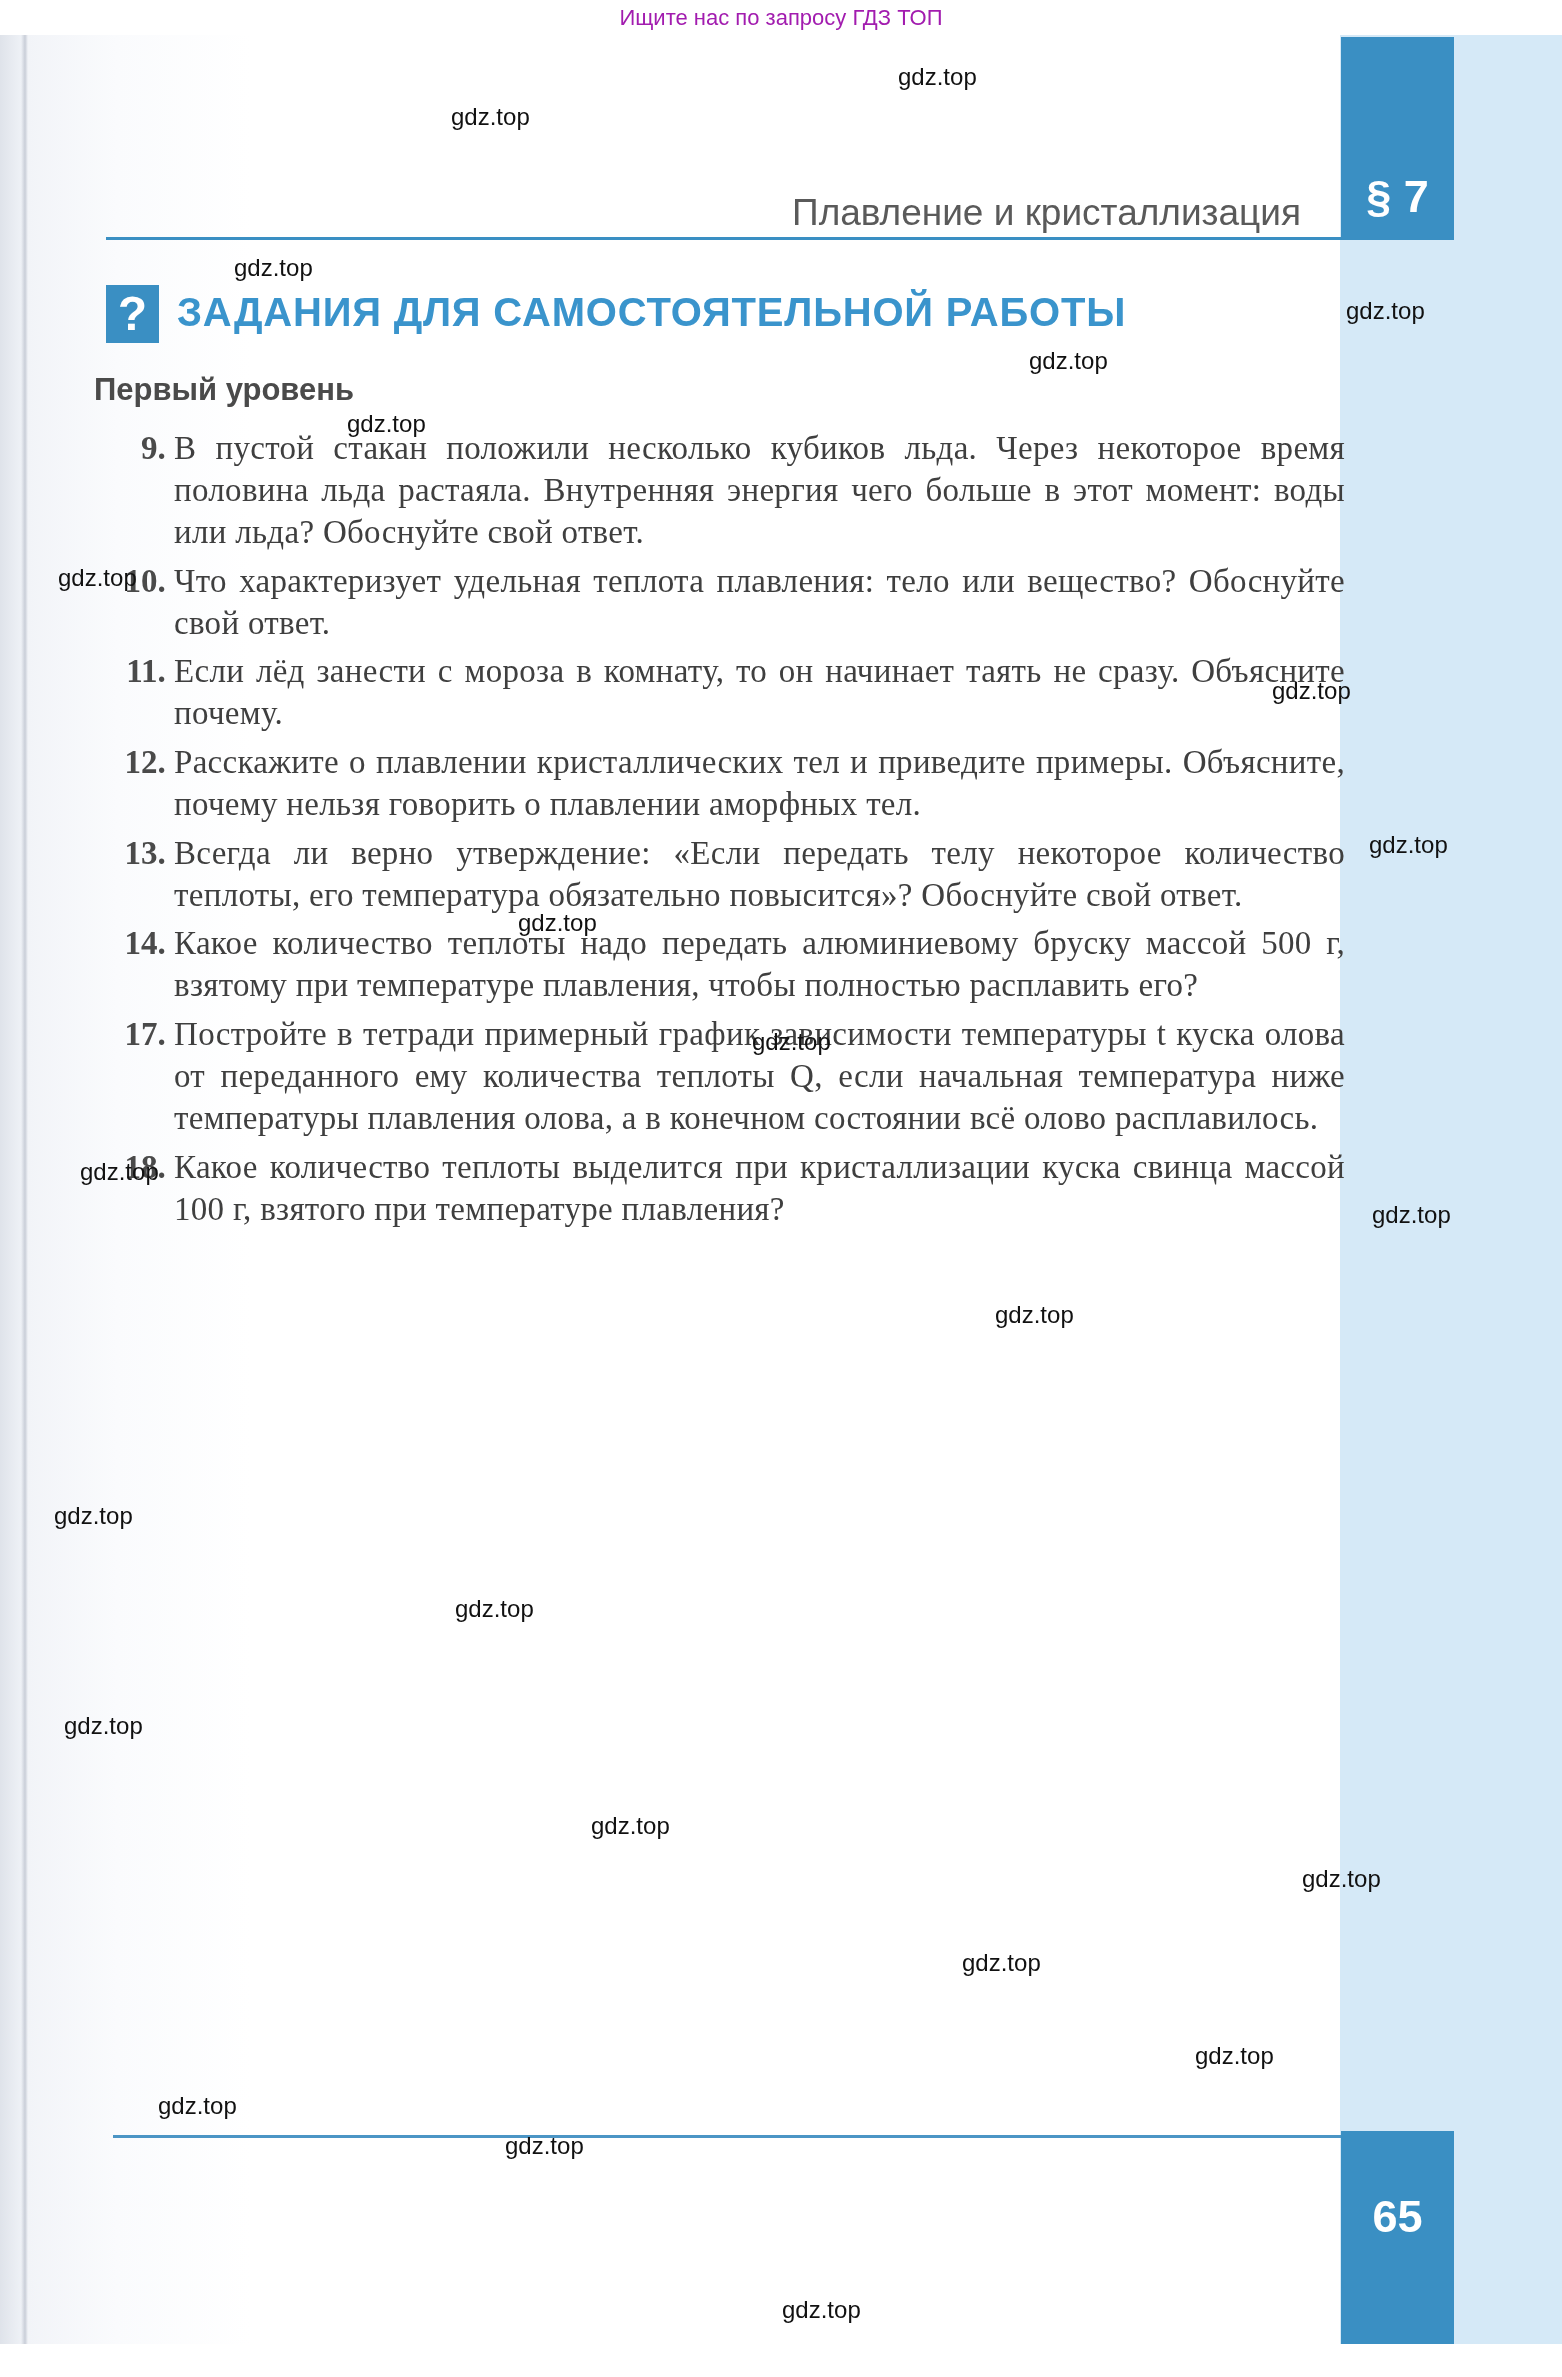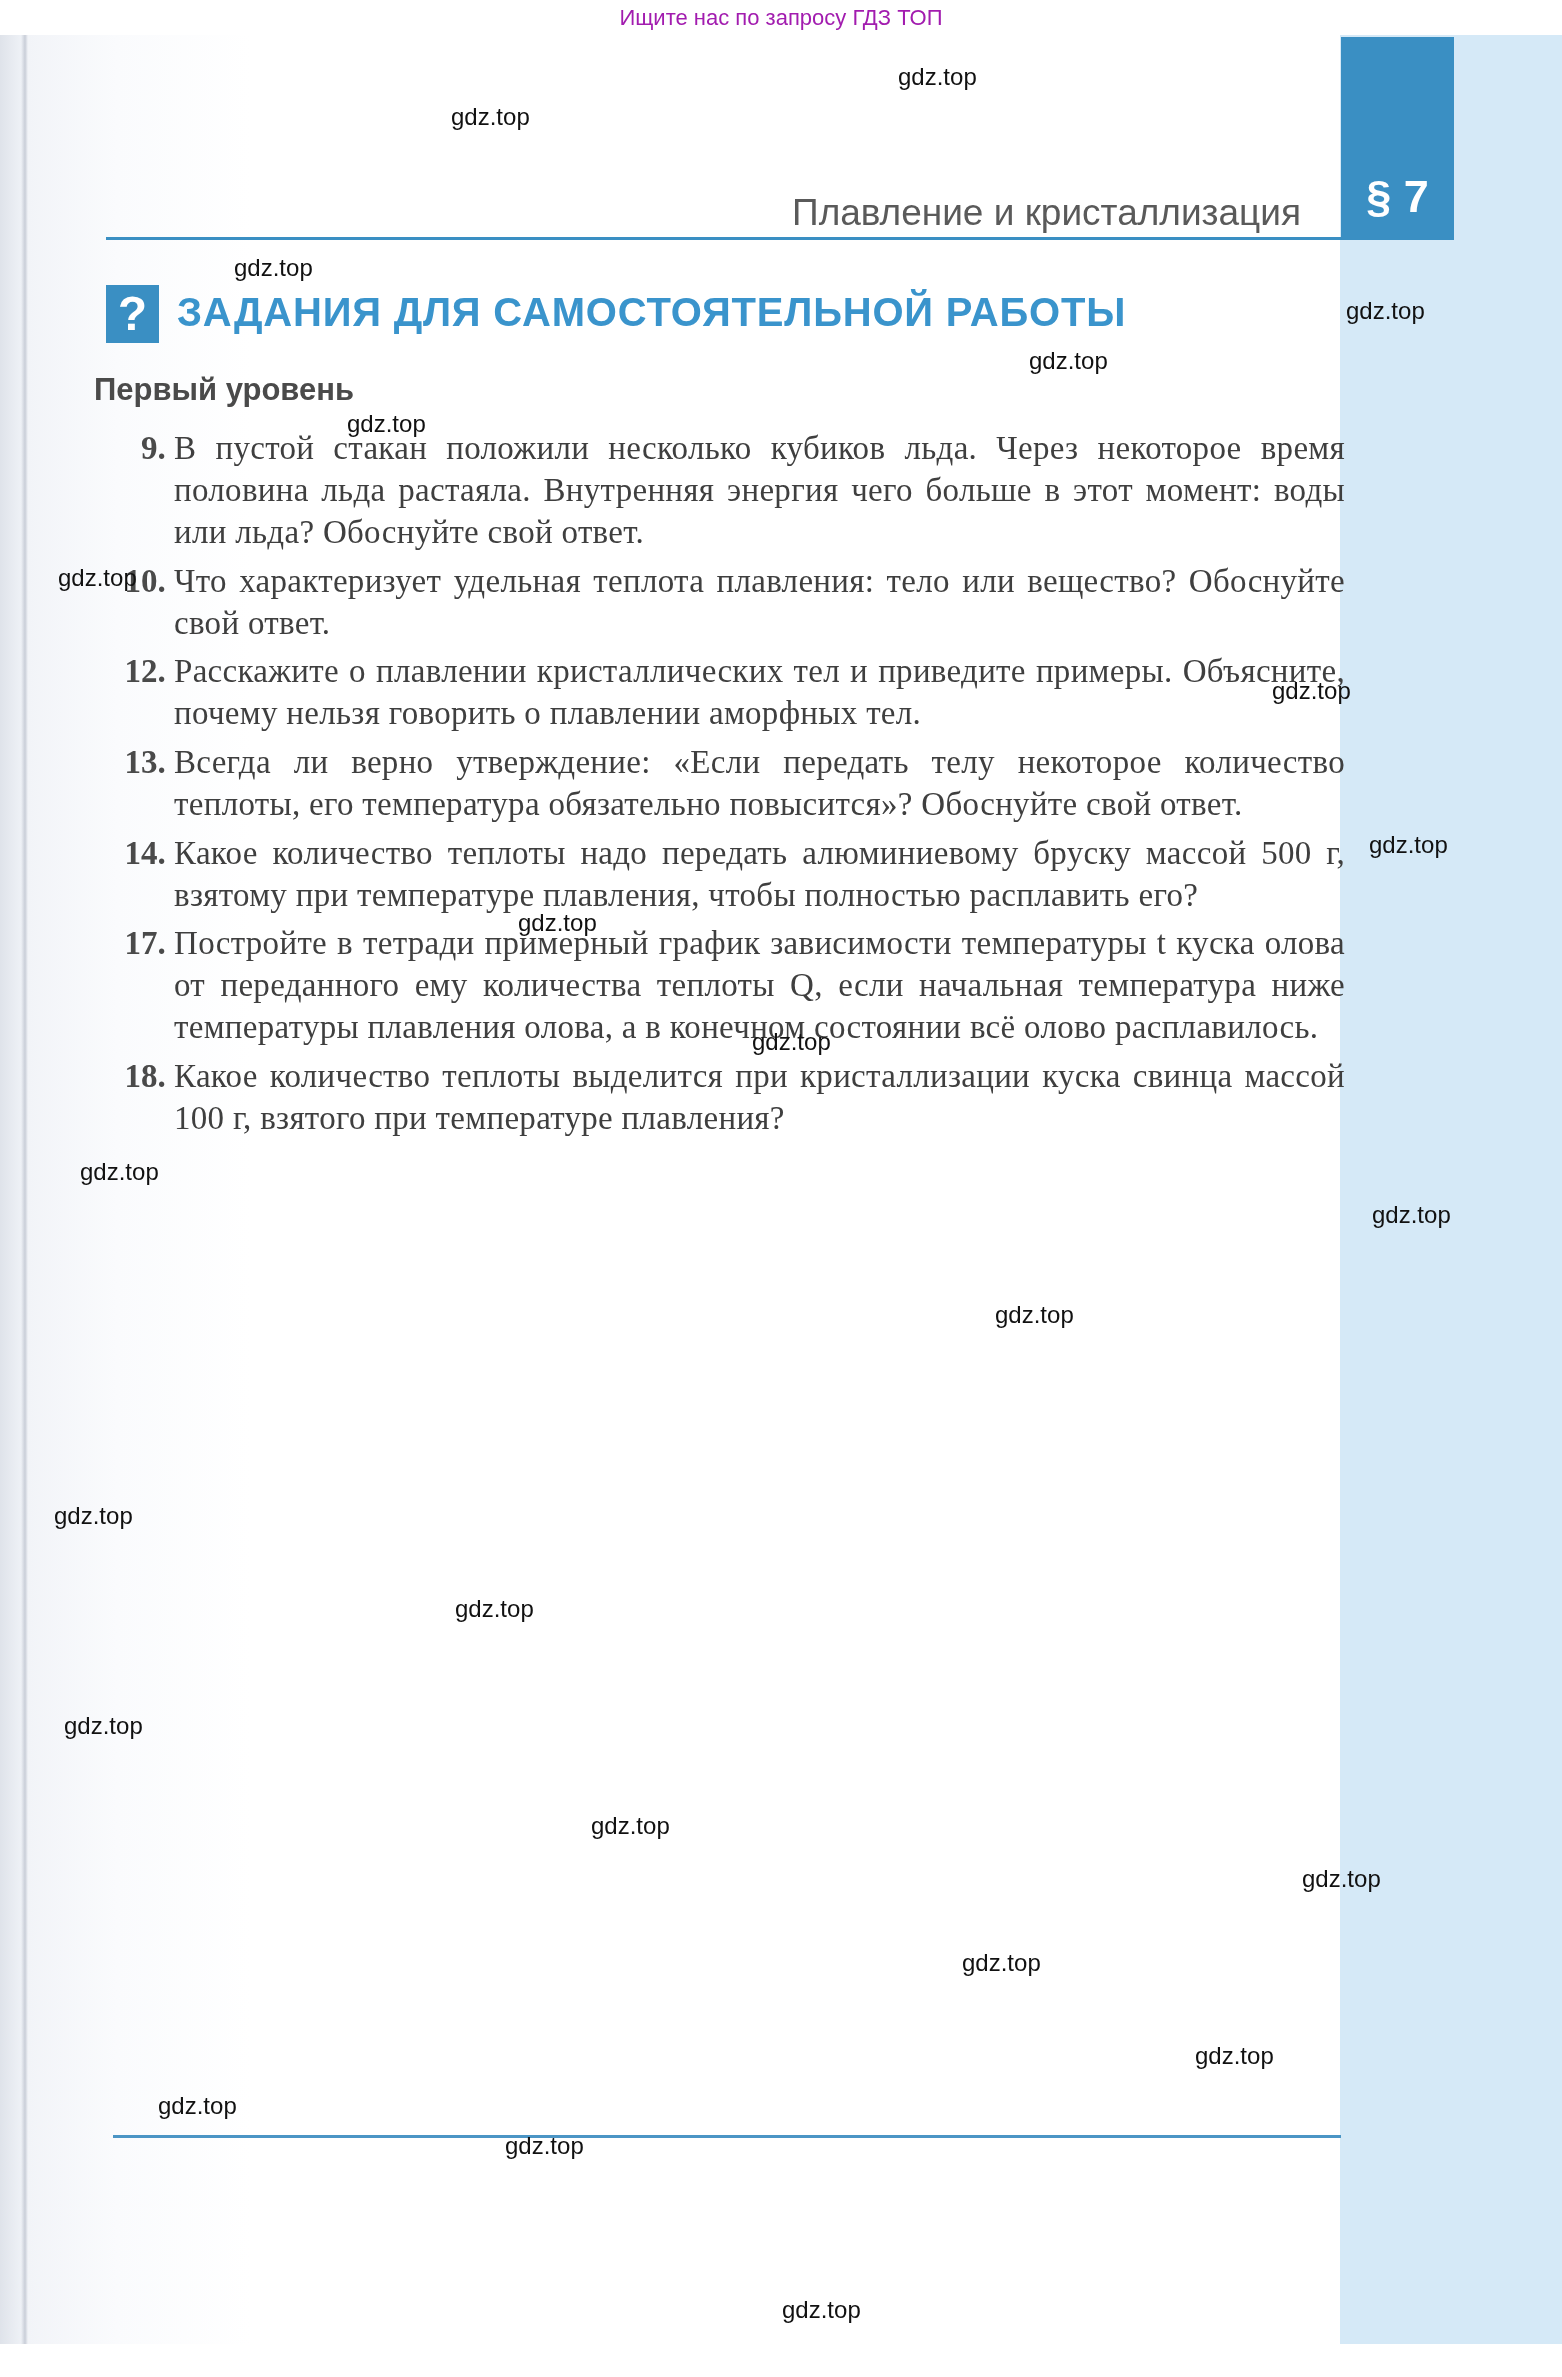--- a/index.html
+++ b/index.html
@@ -99,20 +99,24 @@
   <div class="tasks">
     <div class="task">
       <span class="task-num">9.</span>
       <span class="task-text">В пустой стакан положили несколько кубиков льда. Через некоторое время половина льда растаяла. Внутренняя энергия чего больше в этот момент: воды или льда? Обоснуйте свой ответ.</span>
     </div>
     <div class="task">
       <span class="task-num">10.</span>
       <span class="task-text">Что характеризует удельная теплота плавления: тело или вещество? Обоснуйте свой ответ.</span>
     </div>
     <div class="task">
+      <span class="task-num">11.</span>
+      <span class="task-text">Если лёд занести с мороза в комнату, то он начинает таять не сразу. Объясните почему.</span>
+    </div>
+    <div class="task">
       <span class="task-num">12.</span>
       <span class="task-text">Расскажите о плавлении кристаллических тел и приведите примеры. Объясните, почему нельзя говорить о плавлении аморфных тел.</span>
     </div>
     <div class="task">
       <span class="task-num">13.</span>
       <span class="task-text">Всегда ли верно утверждение: «Если передать телу некоторое количество теплоты, его температура обязательно повысится»? Обоснуйте свой ответ.</span>
     </div>
     <div class="task">
       <span class="task-num">14.</span>
       <span class="task-text">Какое количество теплоты надо передать алюминиевому бруску массой 500 г, взятому при температуре плавления, чтобы полностью расплавить его?</span>
@@ -121,20 +125,23 @@
       <span class="task-num">17.</span>
       <span class="task-text">Постройте в тетради примерный график зависимости температуры t куска олова от переданного ему количества теплоты Q, если начальная температура ниже температуры плавления олова, а в конечном состоянии всё олово расплавилось.</span>
     </div>
     <div class="task">
       <span class="task-num">18.</span>
       <span class="task-text">Какое количество теплоты выделится при кристаллизации куска свинца массой 100 г, взятого при температуре плавления?</span>
     </div>
   </div>
 
   <div class="footer-rule"></div>
+  <div class="page-num-tab">
+    <span>65</span>
+  </div>
 </div>
 
 <span class="wm" style="left:898px;top:63px">gdz.top</span>
 <span class="wm" style="left:451px;top:103px">gdz.top</span>
 <span class="wm" style="left:234px;top:254px">gdz.top</span>
 <span class="wm" style="left:1346px;top:297px">gdz.top</span>
 <span class="wm" style="left:1029px;top:347px">gdz.top</span>
 <span class="wm" style="left:347px;top:410px">gdz.top</span>
 <span class="wm" style="left:58px;top:564px">gdz.top</span>
 <span class="wm" style="left:1272px;top:677px">gdz.top</span>

